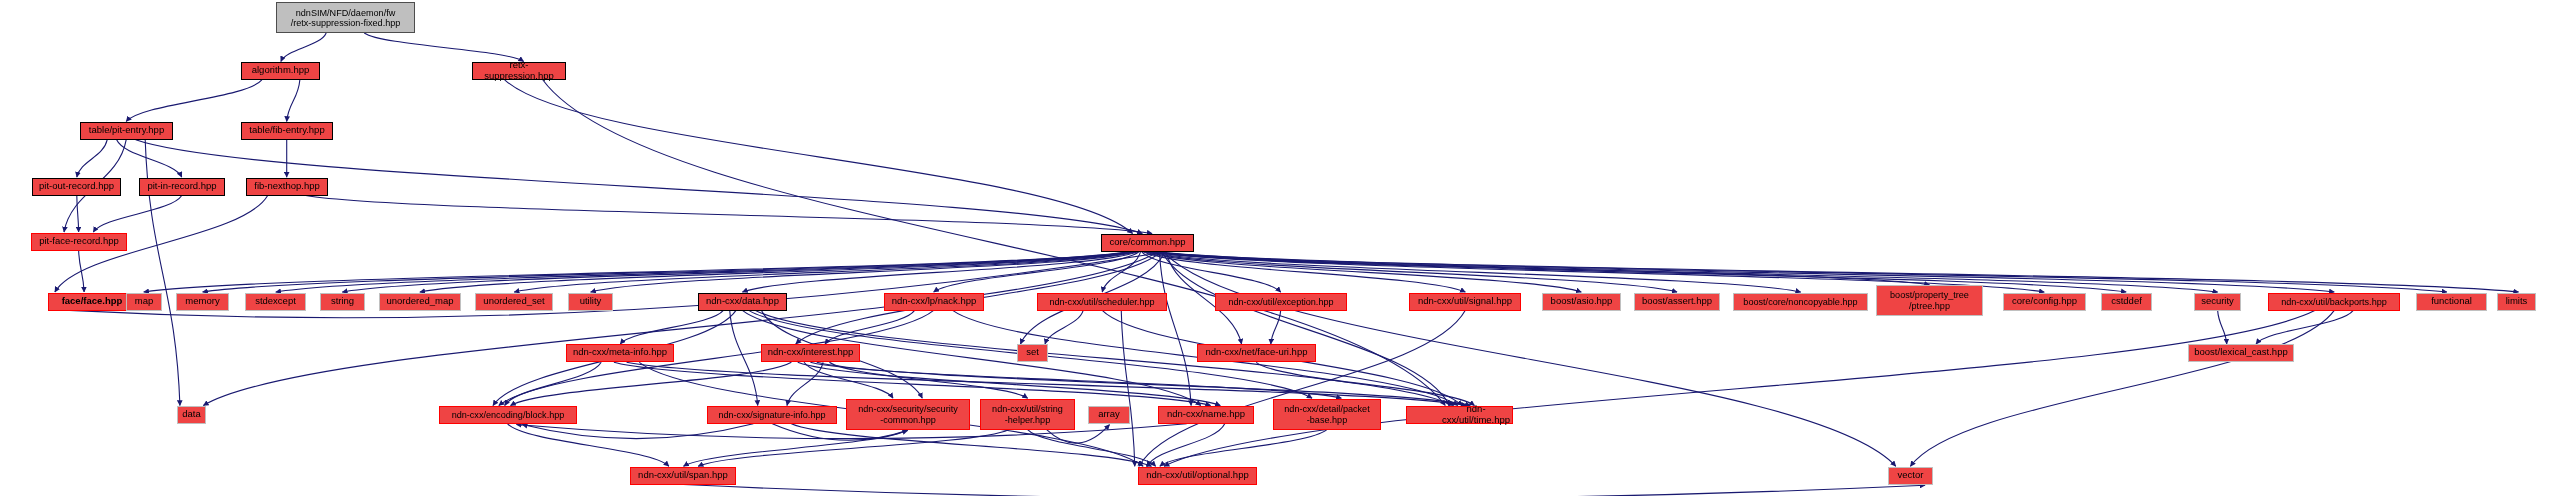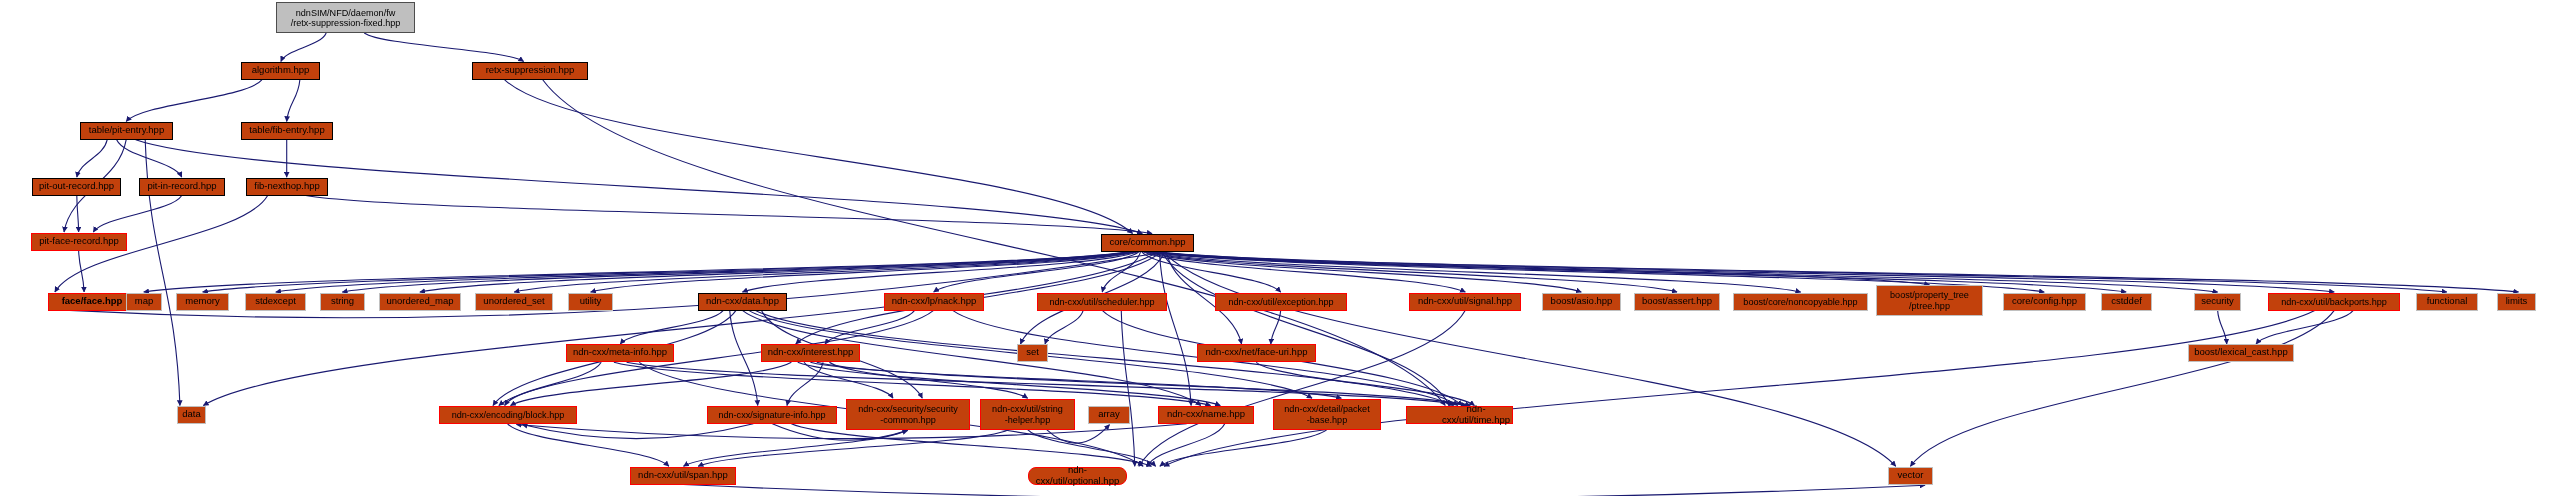--- a/index.html
+++ b/index.html
@@ -15,21 +15,21 @@
   #edges{position:absolute;left:0;top:0;width:2576px;height:497px;pointer-events:none;}
   .node{
     position:absolute;
     box-sizing:border-box;
     display:flex;
     align-items:center;
     justify-content:center;
     text-align:center;
     line-height:1.12;
     color:#000000;
-    background:#c2410c;
+    background:#ef4444;
     border:0.7px solid #c0c0c0;
     font-size:9.5px;
     white-space:pre-line;
     padding:0 2.9px;
     z-index:5;
   }
   .node.k-root{
     background:#bfbfbf;
     border:0.7px solid #4d4d4d;
     font-size:9.5px;
@@ -138,21 +138,21 @@
         <path d="M3217.5,424 C3201.54,445.15 3100.46,449.85 3084.5,470" marker-end="url(#arrow)"></path>
         <path d="M1431,587 Q1474,627 1517,580" marker-end="url(#arrow)"></path>
         <path d="M1041,424 C1067.4,478.45 1234.6,490.55 1261,544" marker-end="url(#arrow)"></path>
         <path d="M1134,495 C1166.52,517.5 1372.48,522.5 1405,544" marker-end="url(#arrow)"></path>
       </g>
   </svg>
   <div id="node-layer">
       <div class="node k-root" style="left: 276px; top: 2.2px; width: 139px; height: 31px; font-size: 9.1px;">ndnSIM/NFD/daemon/fw
 /retx-suppression-fixed.hpp</div>
       <div class="node k-black" style="left: 241px; top: 62px; width: 79px; height: 17.6px;">algorithm.hpp</div>
-      <div class="node k-black" style="left: 472px; top: 62px; width: 116px; height: 17.6px;">retx-suppression.hpp</div>
+      <div class="node k-black" style="left: 472px; top: 62px; width: 94px; height: 17.6px;">retx-suppression.hpp</div>
       <div class="node k-black" style="left: 80px; top: 122px; width: 93px; height: 17.6px;">table/pit-entry.hpp</div>
       <div class="node k-black" style="left: 241px; top: 122px; width: 92px; height: 17.6px;">table/fib-entry.hpp</div>
       <div class="node k-black" style="left: 32px; top: 178px; width: 89px; height: 17.6px;">pit-out-record.hpp</div>
       <div class="node k-black" style="left: 139px; top: 178px; width: 86px; height: 17.6px;">pit-in-record.hpp</div>
       <div class="node k-black" style="left: 246px; top: 178px; width: 82px; height: 17.6px;">fib-nexthop.hpp</div>
       <div class="node k-red" style="left: 31px; top: 233px; width: 96px; height: 17.6px;">pit-face-record.hpp</div>
       <div class="node k-red" style="left: 48px; top: 293px; width: 88px; height: 17.6px; font-weight: bold;">face/face.hpp</div>
       <div class="node k-black" style="left: 1101px; top: 234px; width: 93px; height: 17.6px;">core/common.hpp</div>
       <div class="node k-grey" style="left: 126px; top: 293px; width: 36px; height: 17.6px;">map</div>
       <div class="node k-grey" style="left: 176px; top: 293px; width: 53px; height: 17.6px;">memory</div>
@@ -168,37 +168,37 @@
       <div class="node k-red" style="left: 1409px; top: 293px; width: 112px; height: 17.6px;">ndn-cxx/util/signal.hpp</div>
       <div class="node k-grey" style="left: 1542px; top: 293px; width: 79px; height: 17.6px;">boost/asio.hpp</div>
       <div class="node k-grey" style="left: 1634px; top: 293px; width: 86px; height: 17.6px;">boost/assert.hpp</div>
       <div class="node k-grey" style="left: 1733px; top: 293px; width: 135px; height: 17.6px; font-size: 9.1px;">boost/core/noncopyable.hpp</div>
       <div class="node k-grey" style="left: 1876px; top: 285px; width: 107px; height: 31px; font-size: 9.1px;">boost/property_tree
 /ptree.hpp</div>
       <div class="node k-grey" style="left: 2003px; top: 293px; width: 83px; height: 17.6px;">core/config.hpp</div>
       <div class="node k-grey" style="left: 2101px; top: 293px; width: 51px; height: 17.6px;">cstddef</div>
       <div class="node k-grey" style="left: 2194px; top: 293px; width: 47px; height: 17.6px;">security</div>
       <div class="node k-red" style="left: 2268px; top: 293px; width: 132px; height: 17.6px; font-size: 9.1px;">ndn-cxx/util/backports.hpp</div>
-      <div class="node k-grey" style="left: 2416px; top: 293px; width: 62px; height: 17.6px;">functional</div>
+      <div class="node k-grey" style="left: 2416px; top: 293px; width: 71px; height: 17.6px;">functional</div>
       <div class="node k-grey" style="left: 2497px; top: 293px; width: 39px; height: 17.6px;">limits</div>
       <div class="node k-red" style="left: 566px; top: 344px; width: 108px; height: 17.6px;">ndn-cxx/meta-info.hpp</div>
       <div class="node k-red" style="left: 761px; top: 344px; width: 99px; height: 17.6px;">ndn-cxx/interest.hpp</div>
       <div class="node k-grey" style="left: 1017px; top: 344px; width: 31px; height: 17.6px;">set</div>
       <div class="node k-red" style="left: 1197px; top: 344px; width: 119px; height: 17.6px;">ndn-cxx/net/face-uri.hpp</div>
       <div class="node k-grey" style="left: 2188px; top: 344px; width: 106px; height: 17.6px;">boost/lexical_cast.hpp</div>
       <div class="node k-red" style="left: 439px; top: 406px; width: 138px; height: 17.6px; font-size: 9.1px;">ndn-cxx/encoding/block.hpp</div>
       <div class="node k-red" style="left: 707px; top: 406px; width: 130px; height: 17.6px; font-size: 9.1px;">ndn-cxx/signature-info.hpp</div>
       <div class="node k-red" style="left: 846px; top: 399px; width: 124px; height: 31px; font-size: 9.1px;">ndn-cxx/security/security
 -common.hpp</div>
       <div class="node k-red" style="left: 980px; top: 399px; width: 95px; height: 31px; font-size: 9.1px;">ndn-cxx/util/string
 -helper.hpp</div>
       <div class="node k-grey" style="left: 1088px; top: 406px; width: 42px; height: 17.6px;">array</div>
       <div class="node k-red" style="left: 1158px; top: 406px; width: 96px; height: 17.6px;">ndn-cxx/name.hpp</div>
       <div class="node k-red" style="left: 1273px; top: 399px; width: 108px; height: 31px; font-size: 9.1px;">ndn-cxx/detail/packet
 -base.hpp</div>
       <div class="node k-red" style="left: 1406px; top: 406px; width: 107px; height: 17.6px; padding-left: 36px;">ndn-cxx/util/time.hpp</div>
       <div class="node k-grey" style="left: 177px; top: 406px; width: 29px; height: 17.6px;">data</div>
       <div class="node k-red" style="left: 630px; top: 467px; width: 106px; height: 17.6px;">ndn-cxx/util/span.hpp</div>
-      <div class="node k-red" style="left: 1028px; top: 467px; width: 99px; height: 17.6px; border-radius: 8px;">ndn-cxx/util/optional.hpp</div>
+      <div class="node k-red" style="left: 1138px; top: 467px; width: 119px; height: 17.6px;">ndn-cxx/util/optional.hpp</div>
       <div class="node k-grey" style="left: 1888px; top: 467px; width: 45px; height: 17.6px; text-align: right;">vector</div>
     </div>
 </div>
 
 
 </body></html>

